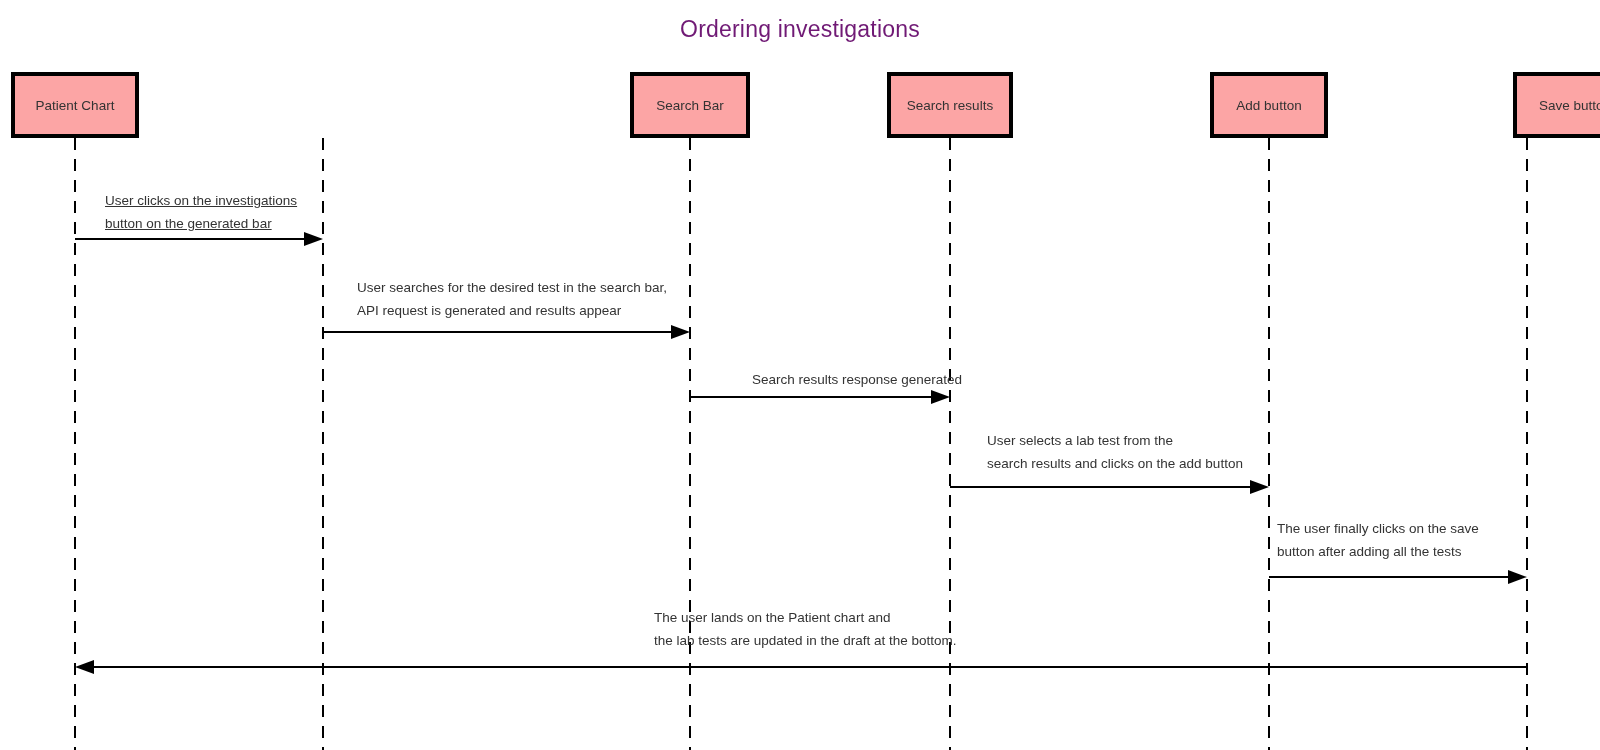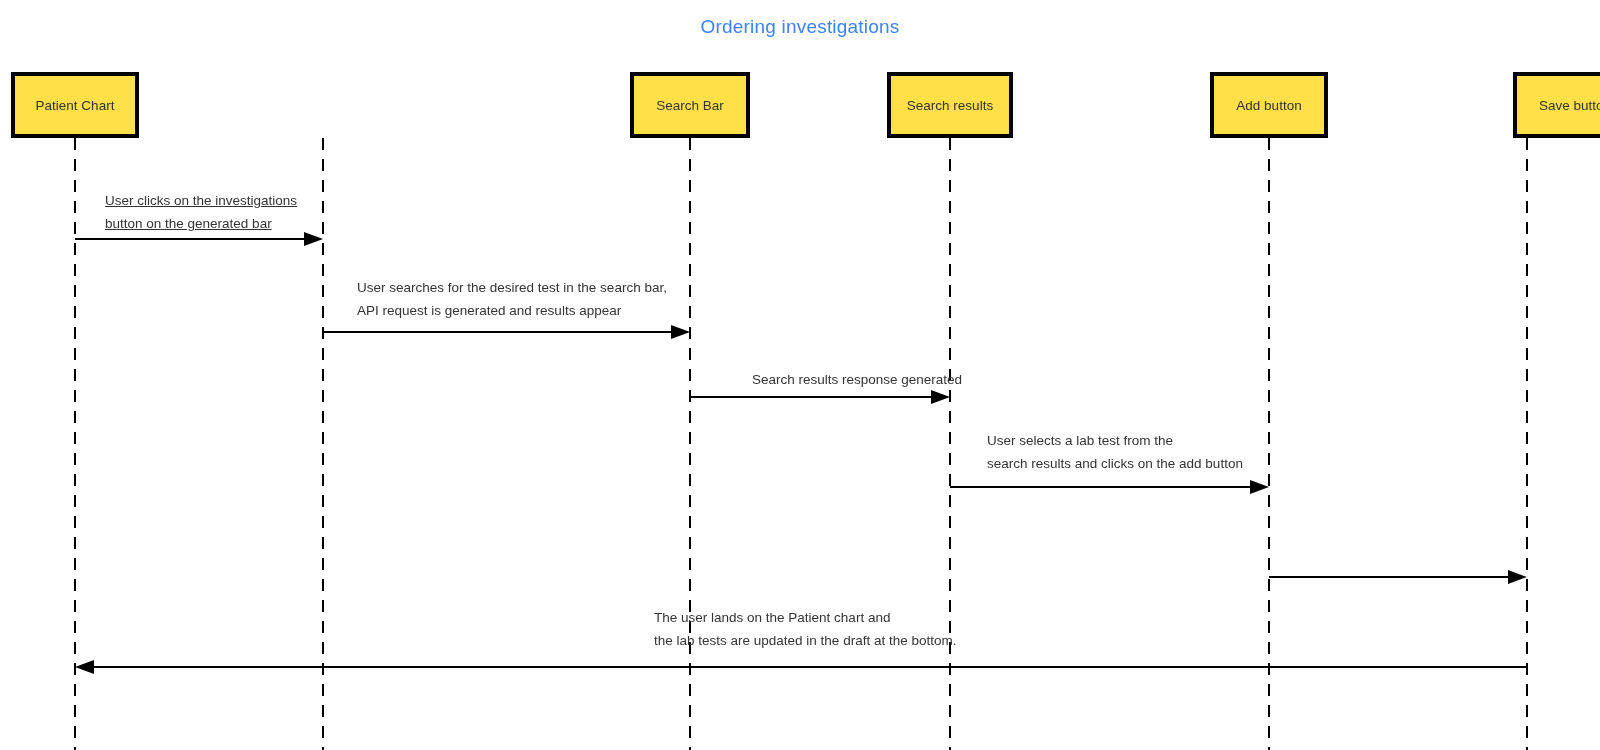--- a/index.html
+++ b/index.html
@@ -14,30 +14,30 @@
     height: 750px;
     background: #ffffff;
     overflow: hidden;
   }
   .diagram-title {
     position: absolute;
     top: 16px;
     left: 0;
     width: 1600px;
     text-align: center;
-    font-size: 19px;
-    color: #3b82f6;
+    font-size: 23px;
+    color: #701a75;
     letter-spacing: 0.2px;
   }
   .actor-box {
     position: absolute;
     top: 72px;
     height: 66px;
     border: 4px solid #000000;
-    background: #fde047;
+    background: #fca5a5;
     display: flex;
     align-items: center;
     justify-content: center;
     font-size: 13.5px;
     color: #333333;
     text-align: center;
     z-index: 2;
   }
   .lifeline {
     position: absolute;
@@ -128,20 +128,24 @@
   <div class="msg-line" style="left:690px; top:396px; width:243px;"></div>
   <div class="arrowhead right" style="left:931px; top:390px;"></div>
 
   <div class="msg-text" style="left:987px; top:429px;">
     <div>User selects a lab test from the</div>
     <div>search results and clicks on the add button</div>
   </div>
   <div class="msg-line" style="left:950px; top:486px; width:302px;"></div>
   <div class="arrowhead right" style="left:1250px; top:480px;"></div>
 
+  <div class="msg-text" style="left:1277px; top:517px;">
+    <div>The user finally clicks on the save</div>
+    <div>button after adding all the tests</div>
+  </div>
   <div class="msg-line" style="left:1269px; top:576px; width:241px;"></div>
   <div class="arrowhead right" style="left:1508px; top:570px;"></div>
 
   <div class="msg-text" style="left:654px; top:606px;">
     <div>The user lands on the Patient chart and</div>
     <div>the lab tests are updated in the draft at the bottom.</div>
   </div>
   <div class="msg-line" style="left:93px; top:666px; width:1434px;"></div>
   <div class="arrowhead left" style="left:75px; top:660px;"></div>
 

